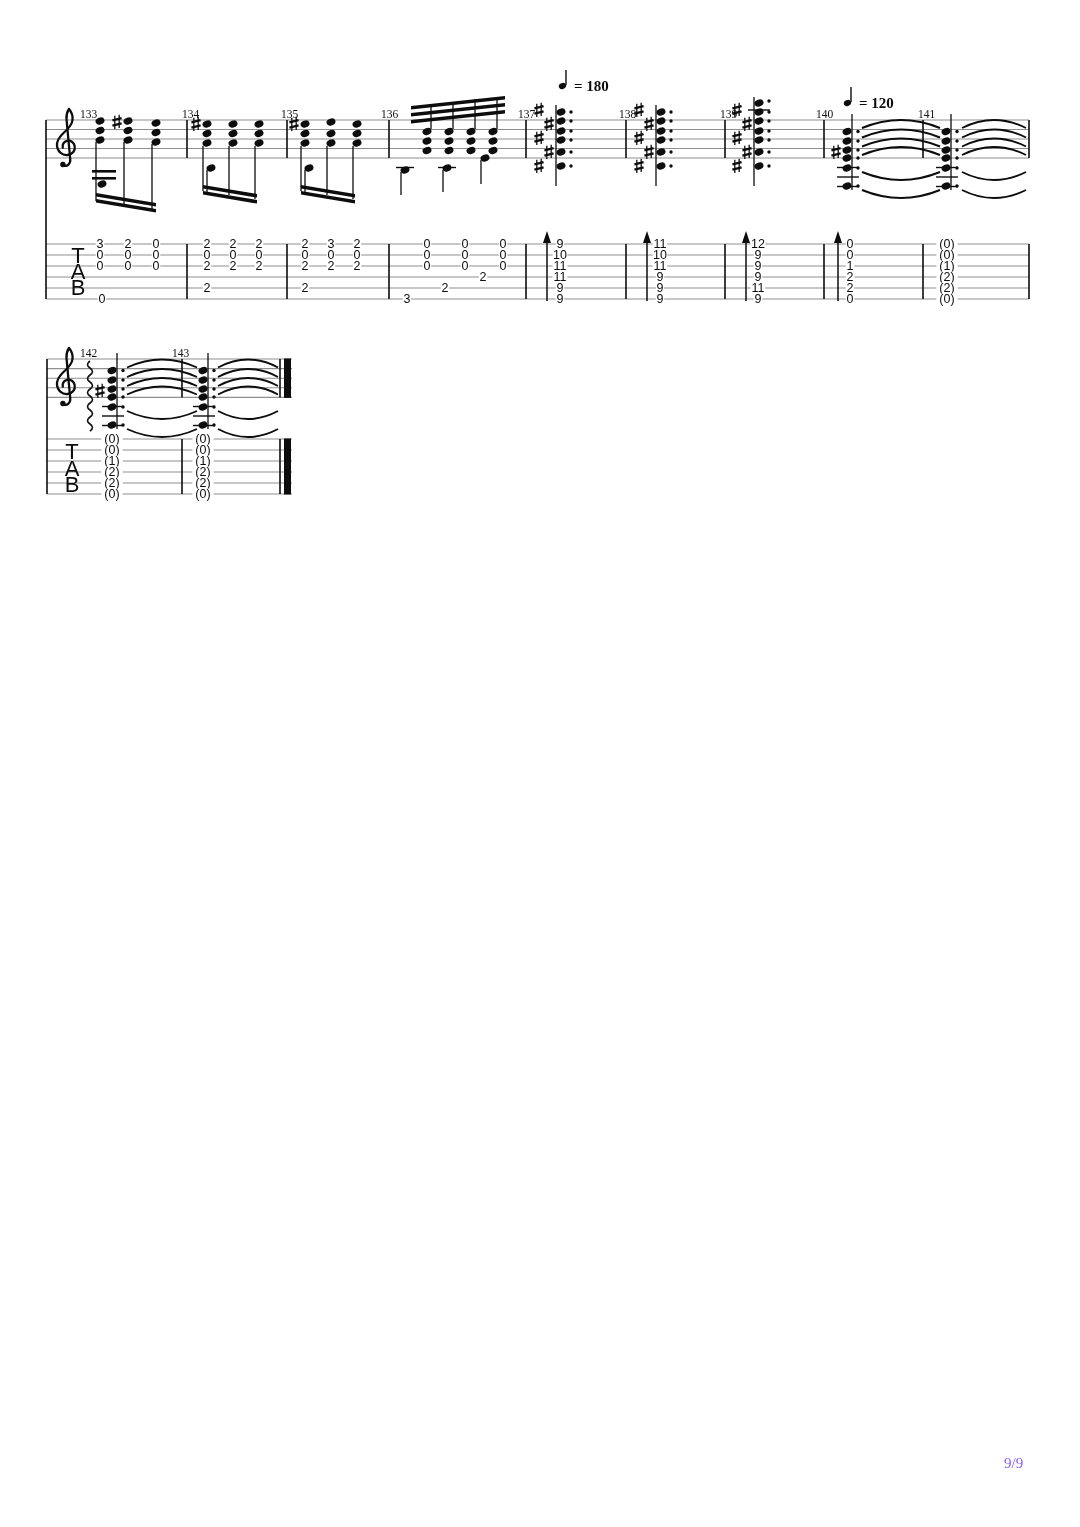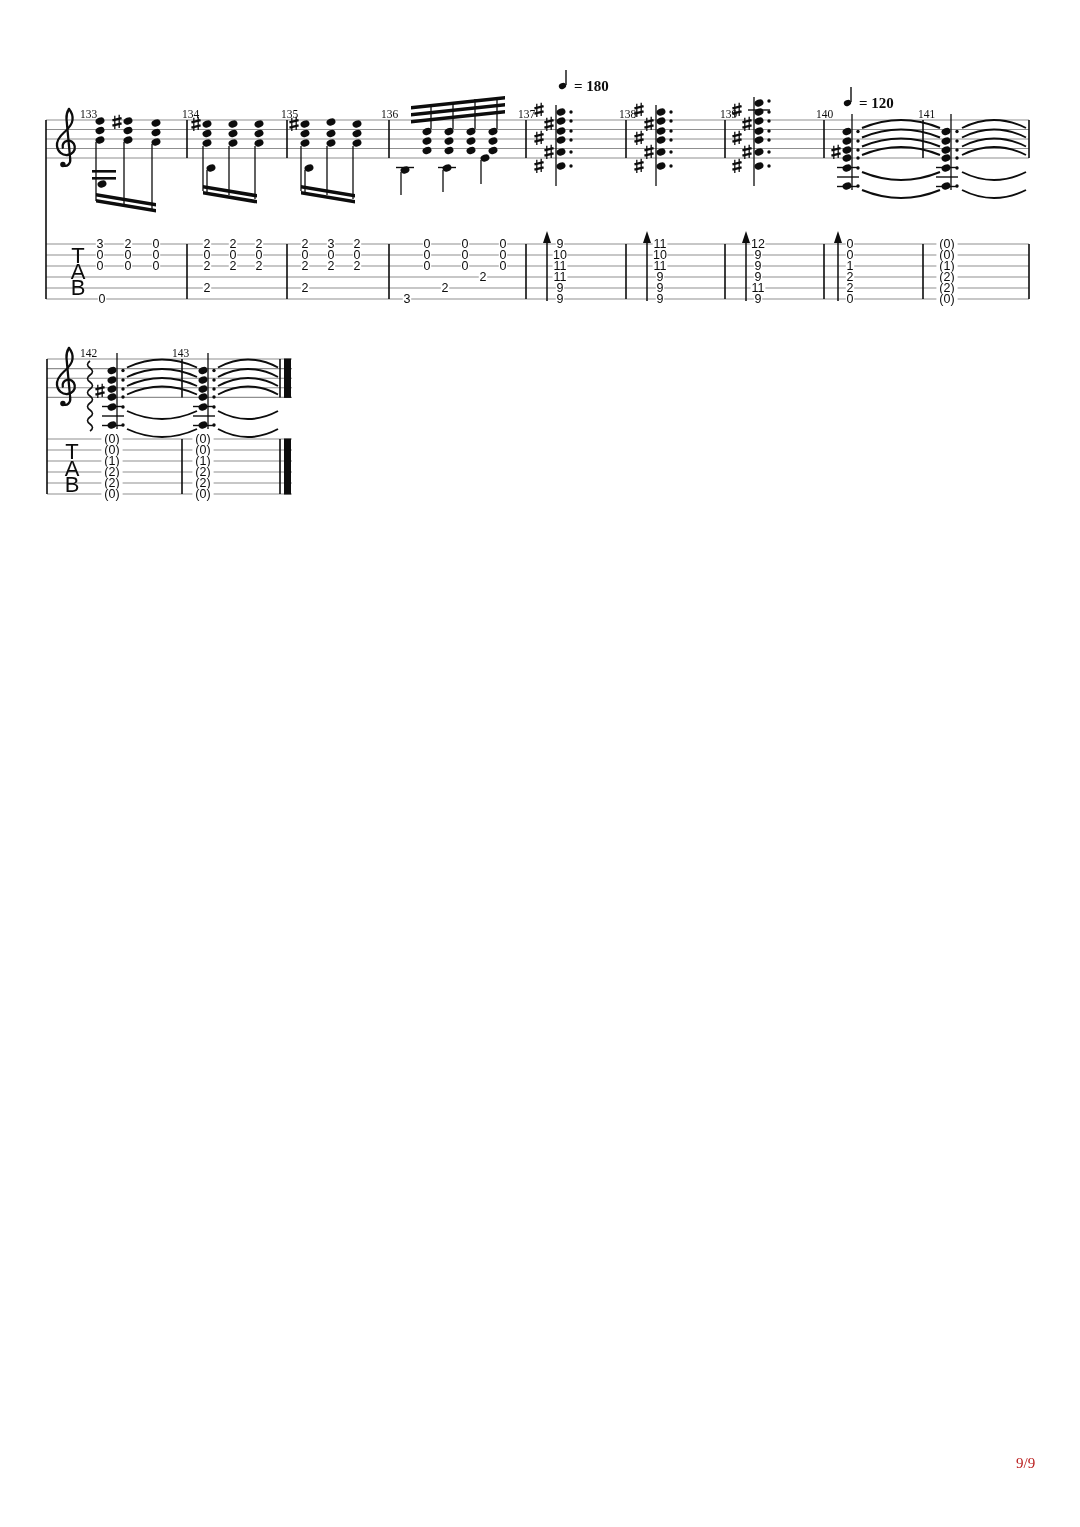--- a/index.html
+++ b/index.html
@@ -1,19 +1,19 @@
 <!DOCTYPE html>
 <html><head>
 <meta charset="utf-8">
 <style>
   html,body{margin:0;padding:0;background:#e8e8e8;font-family:"Liberation Serif",serif;}
   .page{position:relative;width:1080px;height:1527px;background:#ffffff;margin:0 auto;overflow:hidden;}
   .score-svg{position:absolute;left:0;top:0;}
   .page-number{position:absolute;left:1004px;top:1455px;font-family:"Liberation Serif",serif;
-               font-size:15px;color:#b91c1c;margin-left:12px;}
+               font-size:15px;color:#8b5cf6;}
 </style>
 </head>
 <body>
 
 <div class="page">
   <svg class="score-svg" id="score" width="1080" height="1527" viewBox="0 0 1080 1527">
       <g>
         <line x1="46" y1="120" x2="1029" y2="120" stroke="#8f8f8f" stroke-width="1.1"></line>
         <line x1="46" y1="129.5" x2="1029" y2="129.5" stroke="#8f8f8f" stroke-width="1.1"></line>
         <line x1="46" y1="139" x2="1029" y2="139" stroke="#8f8f8f" stroke-width="1.1"></line>

